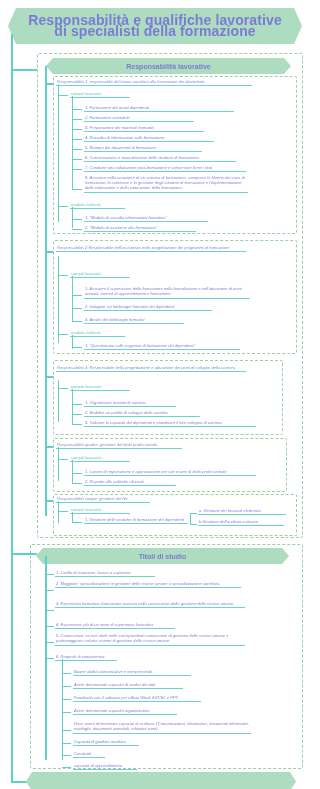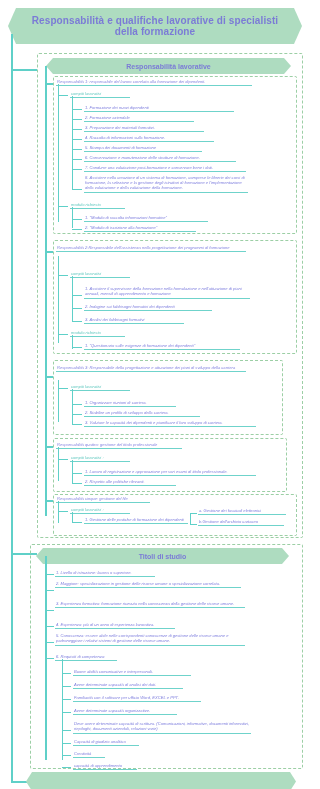--- a/index.html
+++ b/index.html
@@ -20,21 +20,21 @@
     position:relative;
     background:#aedcc0;
     color:#7b7bd6;
     font-weight:bold;
     text-align:center;
     display:flex; align-items:center; justify-content:center;
     padding:4px 14px;
     clip-path:polygon(8px 0, calc(100% - 8px) 0, 100% 50%, calc(100% - 8px) 100%, 8px 100%, 0 50%);
   }
   .banner-title{
-    font-size:10px;
+    font-size:14px;
     line-height:11.5px;
     letter-spacing:.1px;
   }
   #top-banner{
     margin:8px 8px 0 8px;
     min-height:36px;
   }
   #bottom-banner{
     position:absolute;
     left:26px; right:14px;

